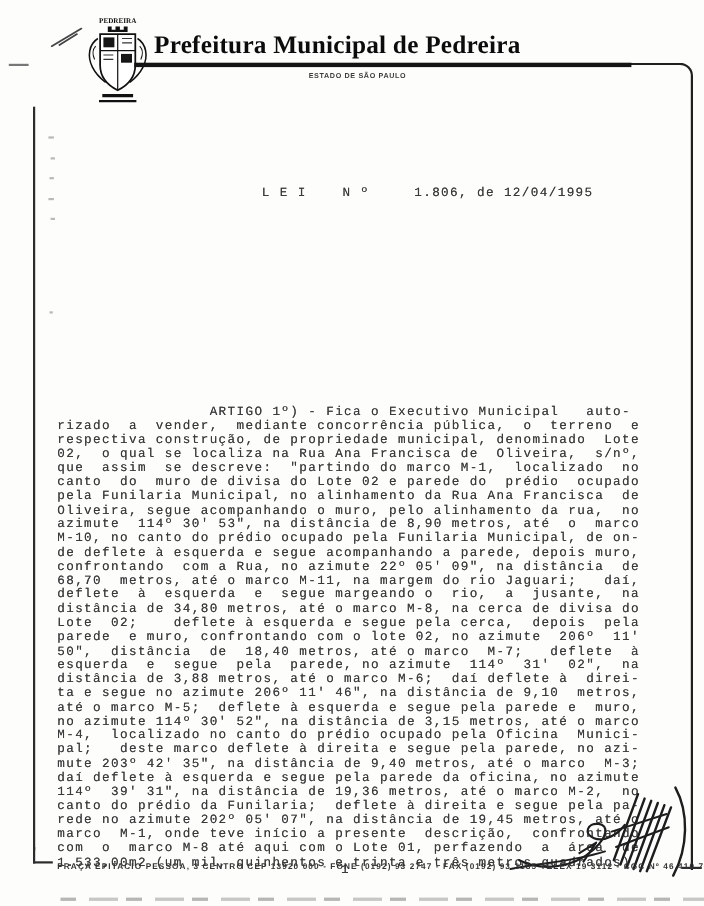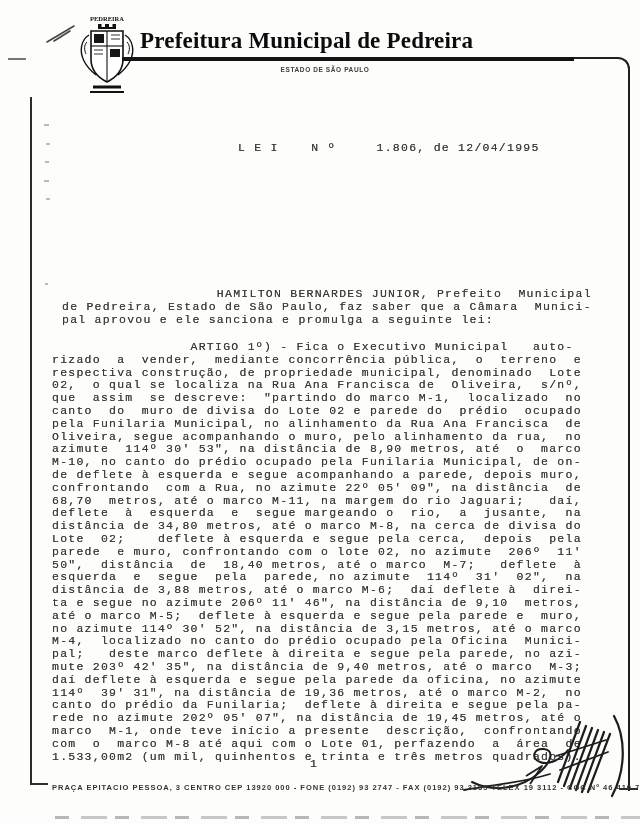--- a/index.html
+++ b/index.html
@@ -7,20 +7,21 @@
     position:relative;width:640px;height:824px;margin:0 auto;
     background:#fdfdfb;overflow:hidden;
     font-family:"Liberation Sans",sans-serif;
     padding-left:38px;
   }
   .mono{
     font-family:"Liberation Mono","DejaVu Sans Mono",monospace;
     white-space:pre;color:#3a3a3a;
     font-size:11.5px;line-height:12.8px;letter-spacing:1.25px;
     text-shadow:0 0 .35px #6a6a6a;
+    margin-top:28px;
   }
   .abs{position:absolute;}
   .doc-title{
     font-family:"Liberation Serif","DejaVu Serif",serif;
     font-weight:bold;font-size:23px;color:#0c0c0c;white-space:nowrap;
     letter-spacing:.2px;
   }
   .title-rule{background:#141414;height:4px;}
   .subtitle{
     font-size:6.5px;letter-spacing:.6px;color:#3c3c3c;text-align:center;
@@ -84,23 +85,20 @@
   <div class="abs noise-dash" style="left:44px;top:124px;width:5px;"></div>
   <div class="abs noise-dash" style="left:46px;top:143px;width:4px;"></div>
   <div class="abs noise-dash" style="left:45px;top:161px;width:4px;"></div>
   <div class="abs noise-dash" style="left:44px;top:180px;width:5px;"></div>
   <div class="abs noise-dash" style="left:46px;top:198px;width:4px;"></div>
   <div class="abs noise-dash" style="left:45px;top:283px;width:3px;"></div>
 
   <div class="abs mono" style="left:238px;top:142px;">L E I    N º     1.806, de 12/04/1995</div>
 
 
-  <div class="abs mono" style="left:62px;top:287px;line-height:13px;">                   HAMILTON BERNARDES JUNIOR, Prefeito  Municipal
-de Pedreira, Estado de São Paulo, faz saber que a Câmara  Munici-
-pal aprovou e ele sanciona e promulga a seguinte lei:</div>
 
   <div class="abs mono" style="left:52px;top:341px;">                 ARTIGO 1º) - Fica o Executivo Municipal   auto-
 rizado  a  vender,  mediante concorrência pública,  o  terreno  e
 respectiva construção, de propriedade municipal, denominado  Lote
 02,  o qual se localiza na Rua Ana Francisca de  Oliveira,  s/nº,
 que  assim  se descreve:  "partindo do marco M-1,  localizado  no
 canto  do  muro de divisa do Lote 02 e parede do  prédio  ocupado
 pela Funilaria Municipal, no alinhamento da Rua Ana Francisca  de
 Oliveira, segue acompanhando o muro, pelo alinhamento da rua,  no
 azimute  114º 30' 53", na distância de 8,90 metros, até  o  marco

